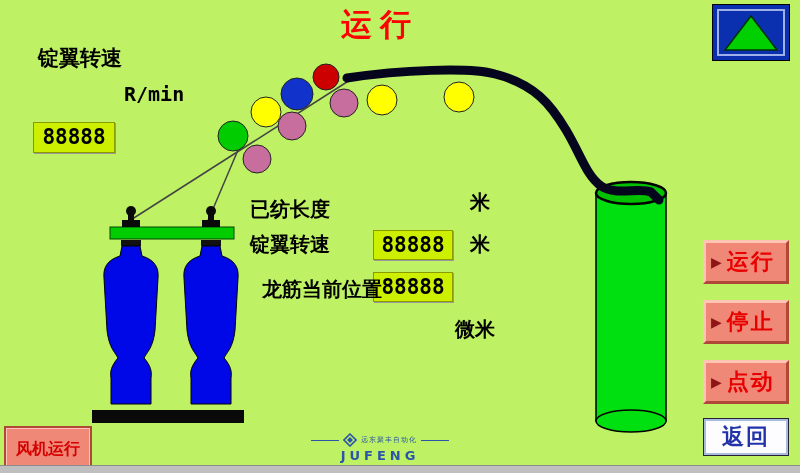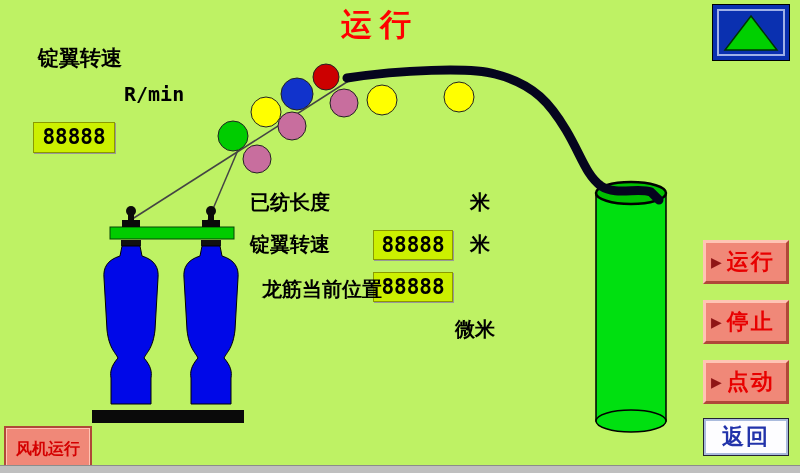--- a/index.html
+++ b/index.html
@@ -114,21 +114,21 @@
       <svg width="60" height="42">
           <polygon points="30,4 56,38 4,38" fill="#00D000" stroke="#003300" stroke-width="1.5"></polygon>
         </svg>
     </div>
   </div>
 
   <div class="label" style="left:38px;top:44px;font-size:21px;">锭翼转速</div>
   <div class="val-box" style="left:33px;top:78px;width:80px;height:29px;line-height:29px;">88888</div>
   <div class="unit" style="left:124px;top:82px;">R/min</div>
 
-  <div class="label" style="left:250px;top:189px;">已纺长度</div>
+  <div class="label" style="left:250px;top:196px;">已纺长度</div>
   <div class="val-box" style="left:373px;top:186px;width:78px;height:28px;line-height:28px;">88888</div>
   <div class="unit" style="left:470px;top:189px;font-family:'DejaVu Sans',sans-serif;">米</div>
 
   <div class="label" style="left:250px;top:231px;">锭翼转速</div>
   <div class="val-box" style="left:373px;top:228px;width:78px;height:28px;line-height:28px;">88888</div>
   <div class="unit" style="left:470px;top:231px;font-family:'DejaVu Sans',sans-serif;">米</div>
 
   <div class="label" style="left:262px;top:276px;">龙筋当前位置</div>
   <div class="unit" style="left:455px;top:316px;font-family:'DejaVu Sans',sans-serif;">微米</div>
 
@@ -145,15 +145,27 @@
     <span class="lbl">点动</span>
   </div>
   <div class="back-btn">
     <span>返回</span>
   </div>
 
   <div class="fan-btn">
     <span>风机运行</span>
   </div>
 
+  <div class="logo">
+    <div class="row">
+      <span class="line"></span>
+      <svg width="14" height="14">
+        <polygon points="7,1 13,7 7,13 1,7" fill="none" stroke="#2B55A8" stroke-width="1.6"></polygon>
+        <polygon points="7,4 10,7 7,10 4,7" fill="#2B55A8"></polygon>
+      </svg>
+      <span class="tagline">远东聚丰自动化</span>
+      <span class="line"></span>
+    </div>
+    <div class="name">JUFENG</div>
+  </div>
 
   <div class="bottom-strip"></div>
 </div>
 
 </body></html>

